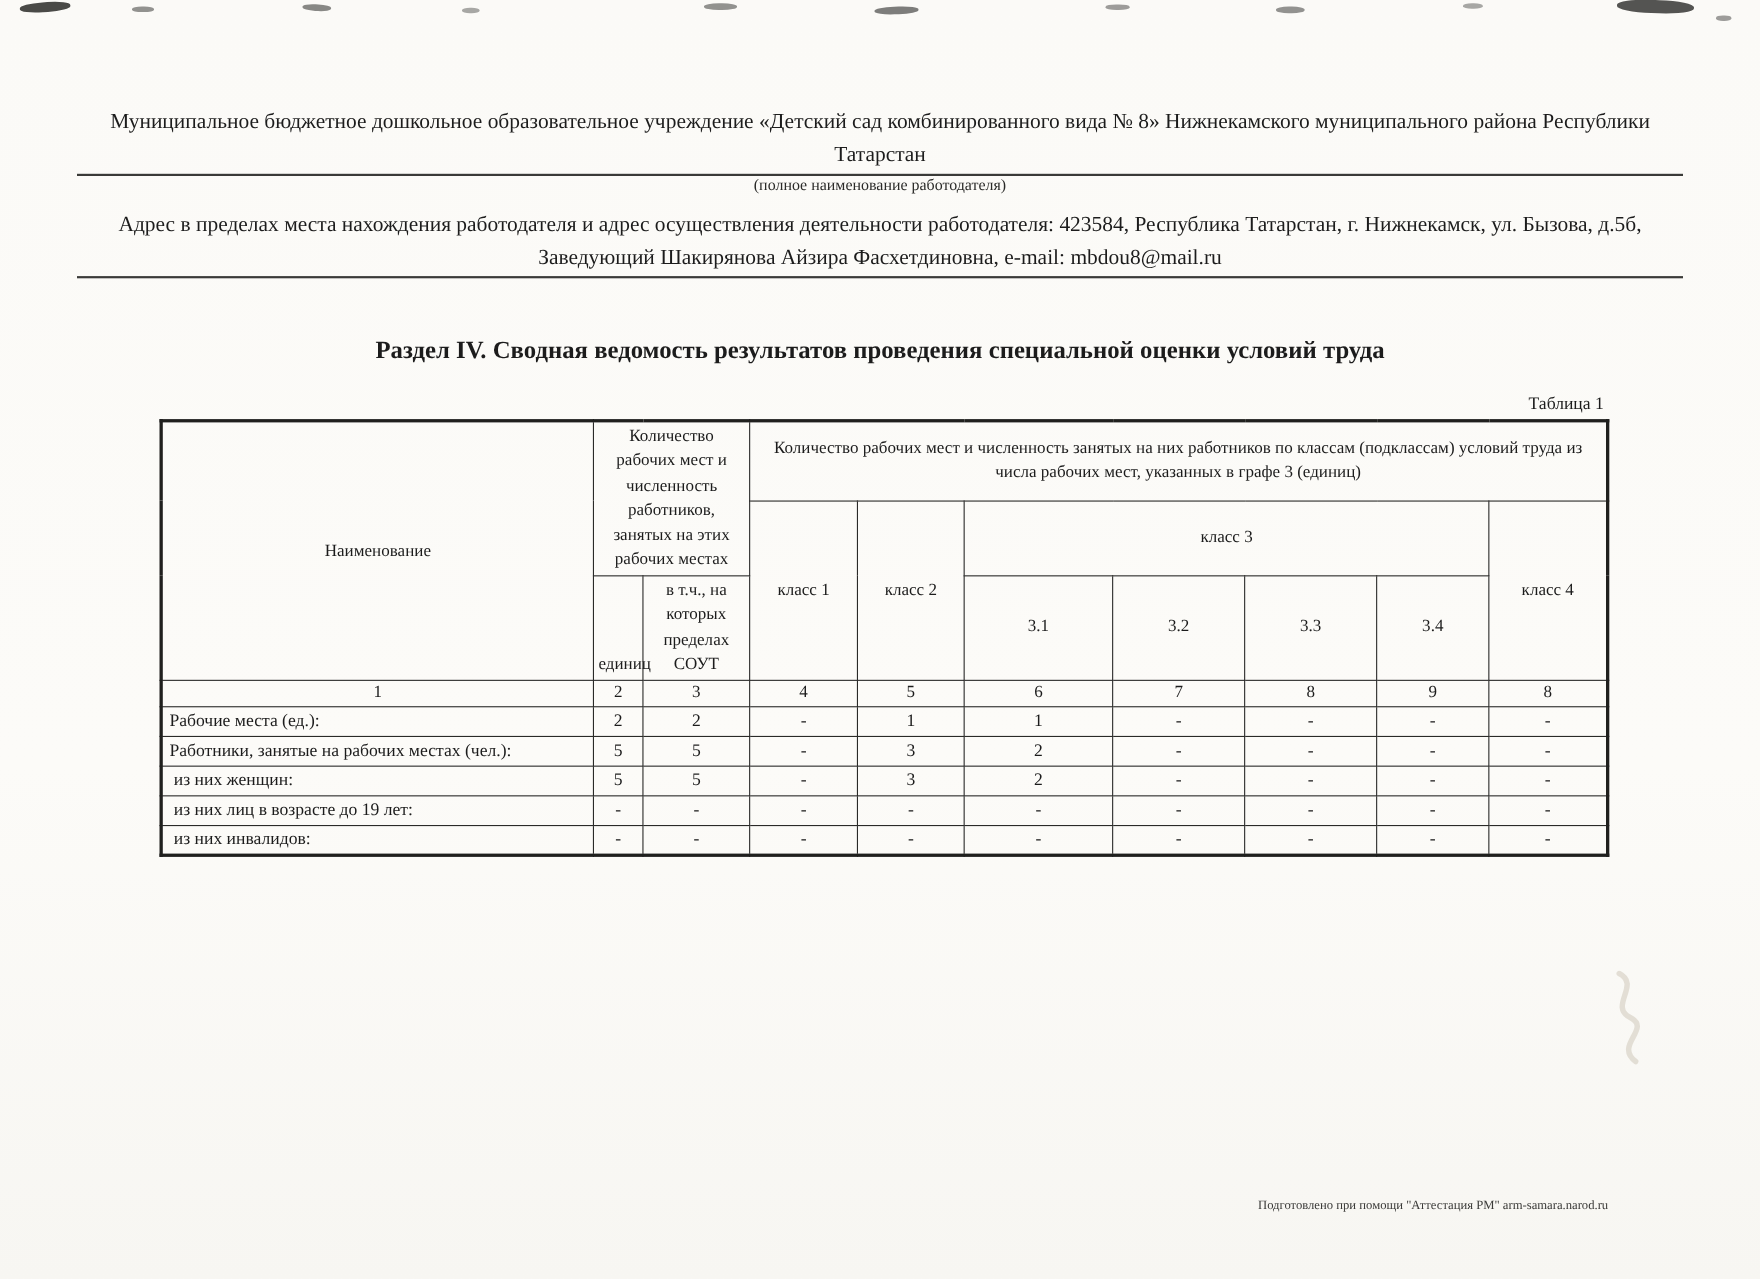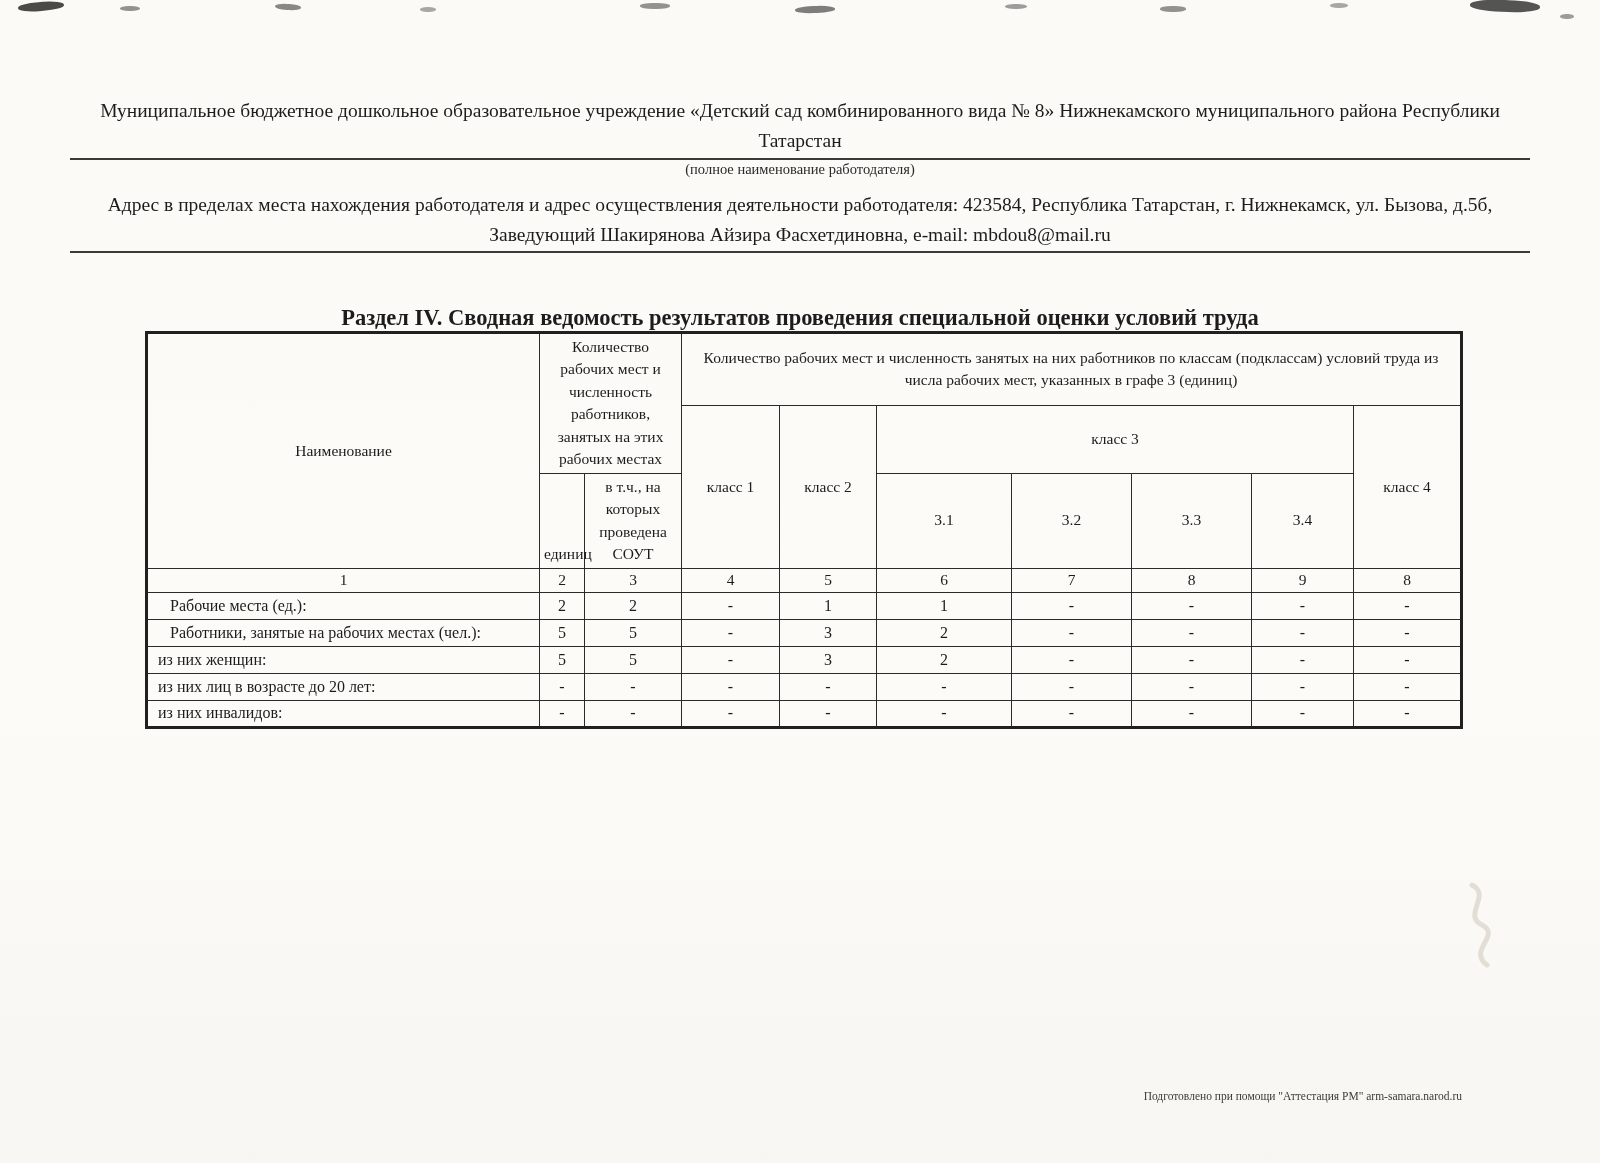--- a/index.html
+++ b/index.html
@@ -71,21 +71,21 @@
     text-align:center;
     vertical-align:middle;
     padding:2px 4px;
     box-sizing:border-box;
     color:#1c1c1c;
   }
   table.sout thead th{line-height:1.45;}
   th.name-head{font-size:16px;}
   .row-num td{border-top:3px solid #20201e;height:24px;font-size:15px;padding:1px 2px;}
   tbody.data td{height:27px;font-size:16px;}
-  tbody.data td.lbl{text-align:left;padding-left:22px;}
+  tbody.data td.lbl{text-align:left;padding-left:6px;}
   tbody.data td.lbl.indent{padding-left:10px;}
   .footer-note{
     position:absolute;
     right:138px;top:1090px;
     font-size:11.5px;
     color:#3a3a38;
     font-family:"Liberation Serif","DejaVu Serif",serif;
   }
 </style>
 </head>
@@ -117,20 +117,21 @@
       <div class="org-name">Муниципальное бюджетное дошкольное образовательное учреждение «Детский сад комбинированного вида № 8» Нижнекамского муниципального района Республики Татарстан</div>
       <div class="caption">(полное наименование работодателя)</div>
     </div>
 
     <div class="address-block">
       <div class="address-line">Адрес в пределах места нахождения работодателя и адрес осуществления деятельности работодателя: 423584, Республика Татарстан, г. Нижнекамск, ул. Бызова, д.5б, Заведующий Шакирянова Айзира Фасхетдиновна, e-mail: mbdou8@mail.ru</div>
     </div>
 
     <div class="section-title">Раздел IV. Сводная ведомость результатов проведения специальной оценки условий труда</div>
 
+    <div class="table-label">Таблица 1</div>
 
     <table class="sout">
       <colgroup>
         <col style="width:393px">
           <col style="width:45px">
           <col style="width:97px">
         <col style="width:98px">
           <col style="width:97px">
           <col style="width:135px">
         <col style="width:120px">
@@ -145,21 +146,21 @@
           <th colspan="7">Количество рабочих мест и численность занятых на них работников по классам (подклассам) условий труда из числа рабочих мест, указанных в графе 3 (единиц)</th>
         </tr>
         <tr style="height:65px">
           <th rowspan="2">класс 1</th>
           <th rowspan="2">класс 2</th>
           <th colspan="4">класс 3</th>
           <th rowspan="2">класс 4</th>
         </tr>
         <tr style="height:94px">
           <th style="vertical-align:bottom">единиц</th>
-          <th>в т.ч., на которых проведена СОУТ</th>
+          <th>в т.ч., на которых пределах СОУТ</th>
           <th>3.1</th>
           <th>3.2</th>
           <th>3.3</th>
           <th>3.4</th>
         </tr>
         <tr class="row-num">
           <td>1</td>
           <td>2</td>
           <td>3</td>
           <td>4</td>
@@ -202,21 +203,21 @@
           <td>5</td>
           <td>-</td>
           <td>3</td>
           <td>2</td>
           <td>-</td>
           <td>-</td>
           <td>-</td>
           <td>-</td>
         </tr>
         <tr>
-          <td class="lbl indent">из них лиц в возрасте до 20 лет:</td>
+          <td class="lbl indent">из них лиц в возрасте до 19 лет:</td>
           <td>-</td>
           <td>-</td>
           <td>-</td>
           <td>-</td>
           <td>-</td>
           <td>-</td>
           <td>-</td>
           <td>-</td>
           <td>-</td>
         </tr>

